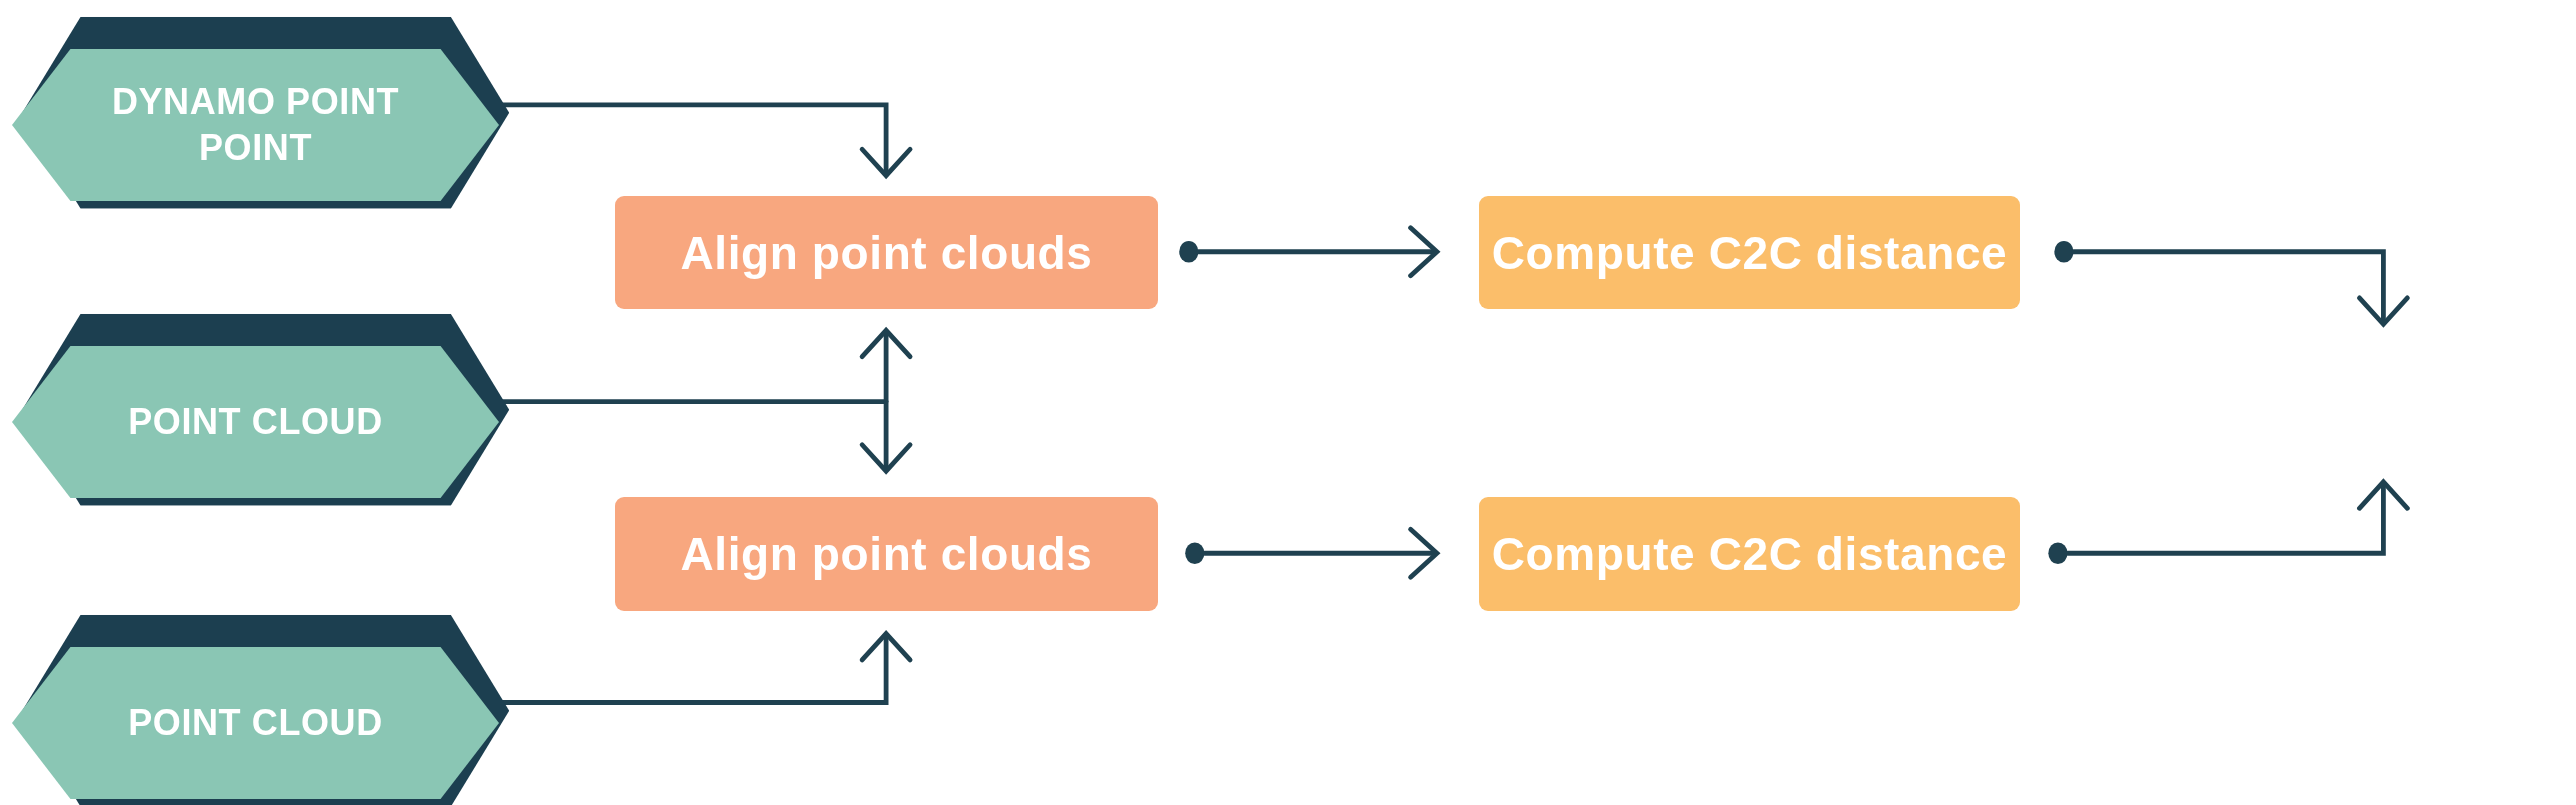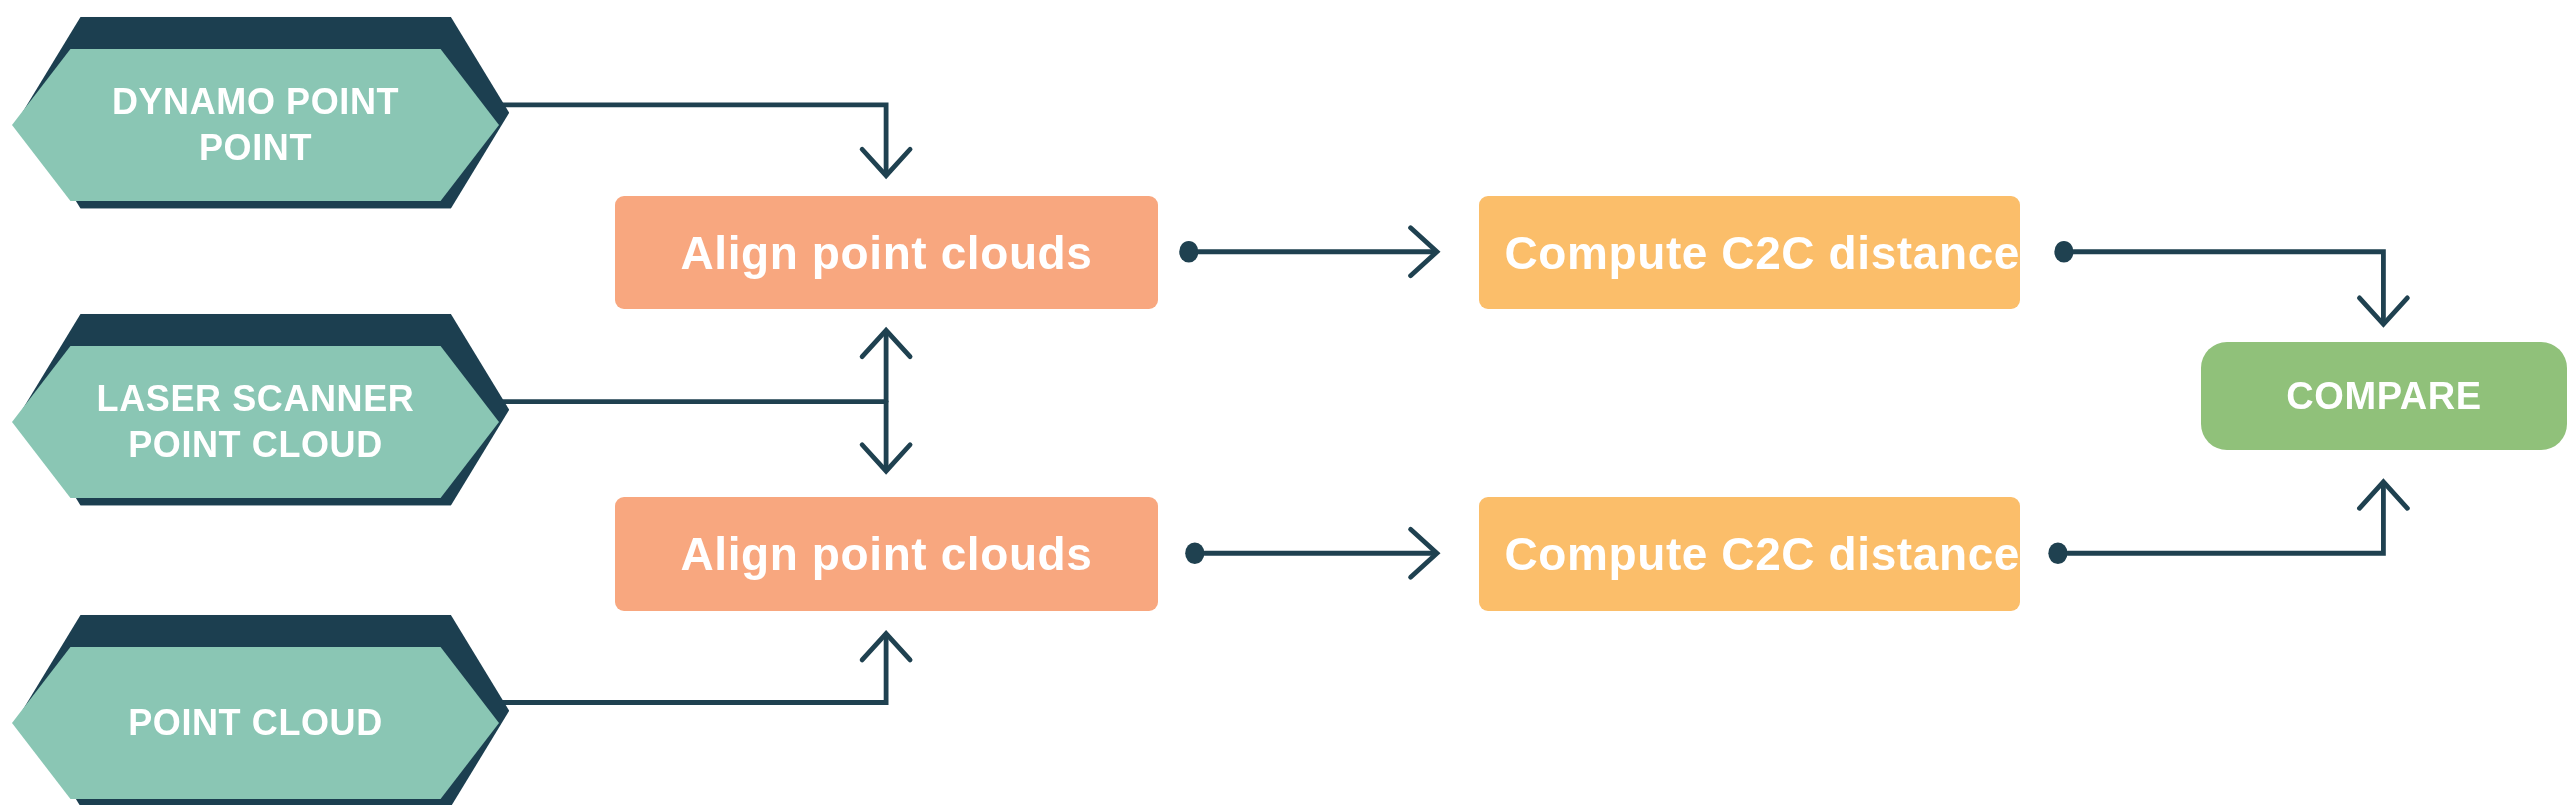--- a/index.html
+++ b/index.html
@@ -29,21 +29,21 @@
   }
   
   .box{
     position:absolute;
     display:flex;align-items:center;justify-content:center;
     border-radius:9px;
     color:var(--text-color);font-weight:bold;font-size:46px;letter-spacing:0.6px;
     text-align:center;
   }
   .box.align{background:var(--align-fill);}
-  .box.c2c{background:var(--c2c-fill);justify-content:flex-end;}
+  .box.c2c{background:var(--c2c-fill);}
   .box.compare{background:var(--compare-fill);font-size:38px;border-radius:26px;}
   
   svg.connectors{position:absolute;left:0;top:0;pointer-events:none;}
   svg.connectors .stroke{
     fill:none;stroke:var(--connector);stroke-width:8;
     stroke-linecap:round;stroke-linejoin:miter;
   }
   svg.connectors .dot{fill:var(--connector);stroke:none;}
 </style>
 </head>
@@ -85,21 +85,20 @@
     <div class="hex-shadow"></div>
     <div class="hex-body">
       <span class="line">DYNAMO POINT</span>
       <span class="line">POINT</span>
     </div>
   </div>
 
   <div class="hex" style="left:12px;top:306px">
     <div class="hex-shadow"></div>
     <div class="hex-body">
-      <span class="line">LASER SCANNER</span>
       <span class="line">POINT CLOUD</span>
     </div>
   </div>
 
   <div class="hex" style="left:12px;top:607px">
     <div class="hex-shadow"></div>
     <div class="hex-body">
       <span class="line">POINT CLOUD</span>
     </div>
   </div>
@@ -111,18 +110,15 @@
     <span>Compute C2C distance</span>
   </div>
 
   <div class="box align" style="left:615px;top:497px;width:543px;height:114px">
     <span>Align point clouds</span>
   </div>
   <div class="box c2c" style="left:1479px;top:497px;width:541px;height:114px">
     <span>Compute C2C distance</span>
   </div>
 
-  <div class="box compare" style="left:2201px;top:342px;width:366px;height:108px">
-    <span>COMPARE</span>
-  </div>
 
 </div>
 
 
 </body></html>

